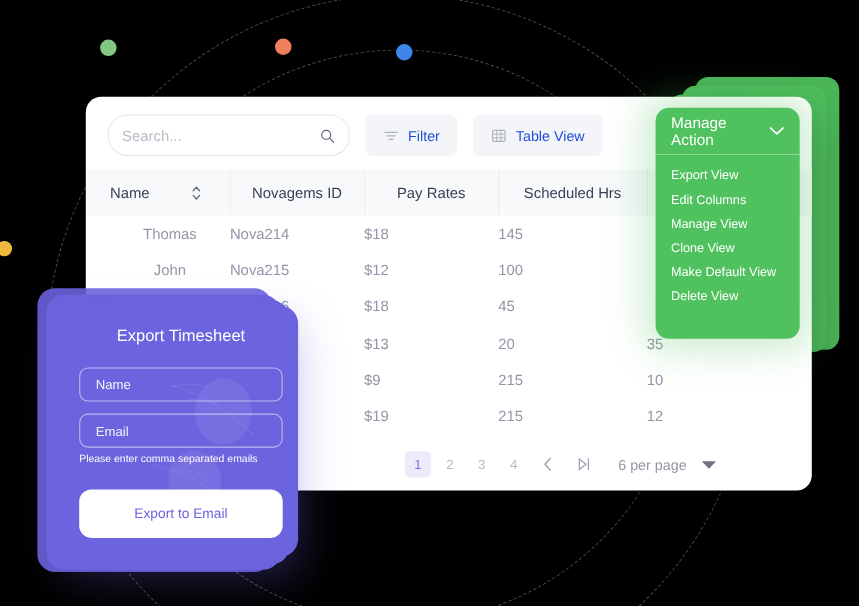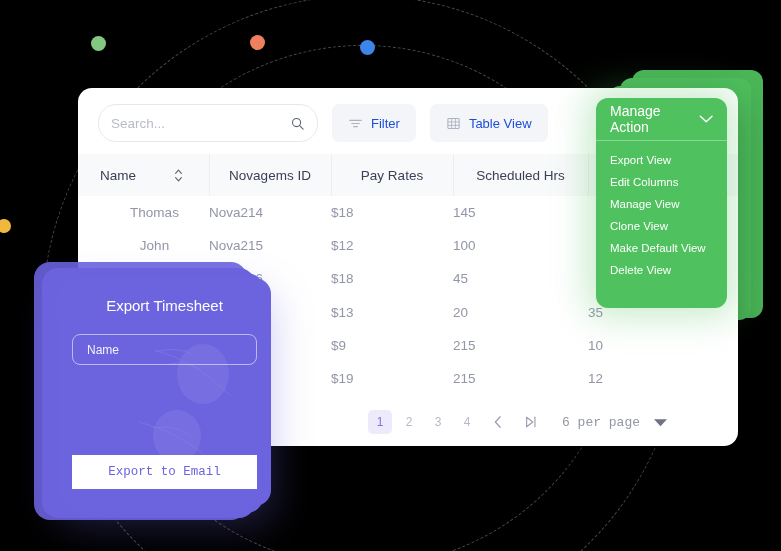--- a/index.html
+++ b/index.html
@@ -143,21 +143,21 @@
   }
   .pg {
     width: 24px; height: 24px;
     display: flex; align-items: center; justify-content: center;
     font-size: 12px; color: #b6b9c5; border-radius: 5px; cursor: pointer;
   }
   .pg.active { background: #eceafb; color: #7b74e3; }
   .pg-arrow { width: 28px; height: 24px; display:flex; align-items:center; justify-content:center; color:#9a9ead; cursor:pointer; }
   .per-page {
     display: flex; align-items: center; gap: 14px;
-    margin-left: 12px; font-size: 13px; color: #9296a6; cursor: pointer; font-family: Liberation Mono, monospace;
+    margin-left: 12px; font-size: 13px; color: #9296a6; cursor: pointer;
   }
 
   
   .green-stack {
     position: absolute;
     border-radius: 12px;
     background: #4fc15e;
   }
   .green-panel {
     position: absolute;
@@ -221,28 +221,28 @@
     font-family: "Liberation Sans", sans-serif; padding: 0;
   }
   .p-field input::placeholder { color: rgba(255,255,255,0.92); }
   .p-hint {
     color: #ffffff; font-size: 9.5px;
     margin: 5px 0 0 14px;
   }
   .p-btn {
     position: absolute;
     left: 14px; right: 14px; bottom: 17px;
-    height: 34px;
+    height: 44px;
     background: #ffffff;
     border: none;
-    border-radius: 0;
+    border-radius: 11px;
     color: #6c63de;
     font-size: 12.5px;
     cursor: pointer;
-    font-family: Liberation Mono, monospace;
+    font-family: Liberation Sans, sans-serif;
   }
   .leaf {
     position: absolute;
     opacity: 0.16;
     pointer-events: none;
   }
 </style>
 </head>
 <body>
 
@@ -441,17 +441,23 @@
     </svg>
 
     <div class="purple-title">Export Timesheet</div>
 
     <div style="margin-top:20px;">
       <div class="p-field">
         <input type="text" placeholder="Name" style="">
       </div>
     </div>
 
+    <div style="margin-top:11px;">
+      <div class="p-field">
+        <input type="text" placeholder="Email" style="">
+      </div>
+      <div class="p-hint">Please enter comma separated emails</div>
+    </div>
 
     <button class="p-btn">Export to Email</button>
   </div>
 
 </div>
 
 </body></html>

